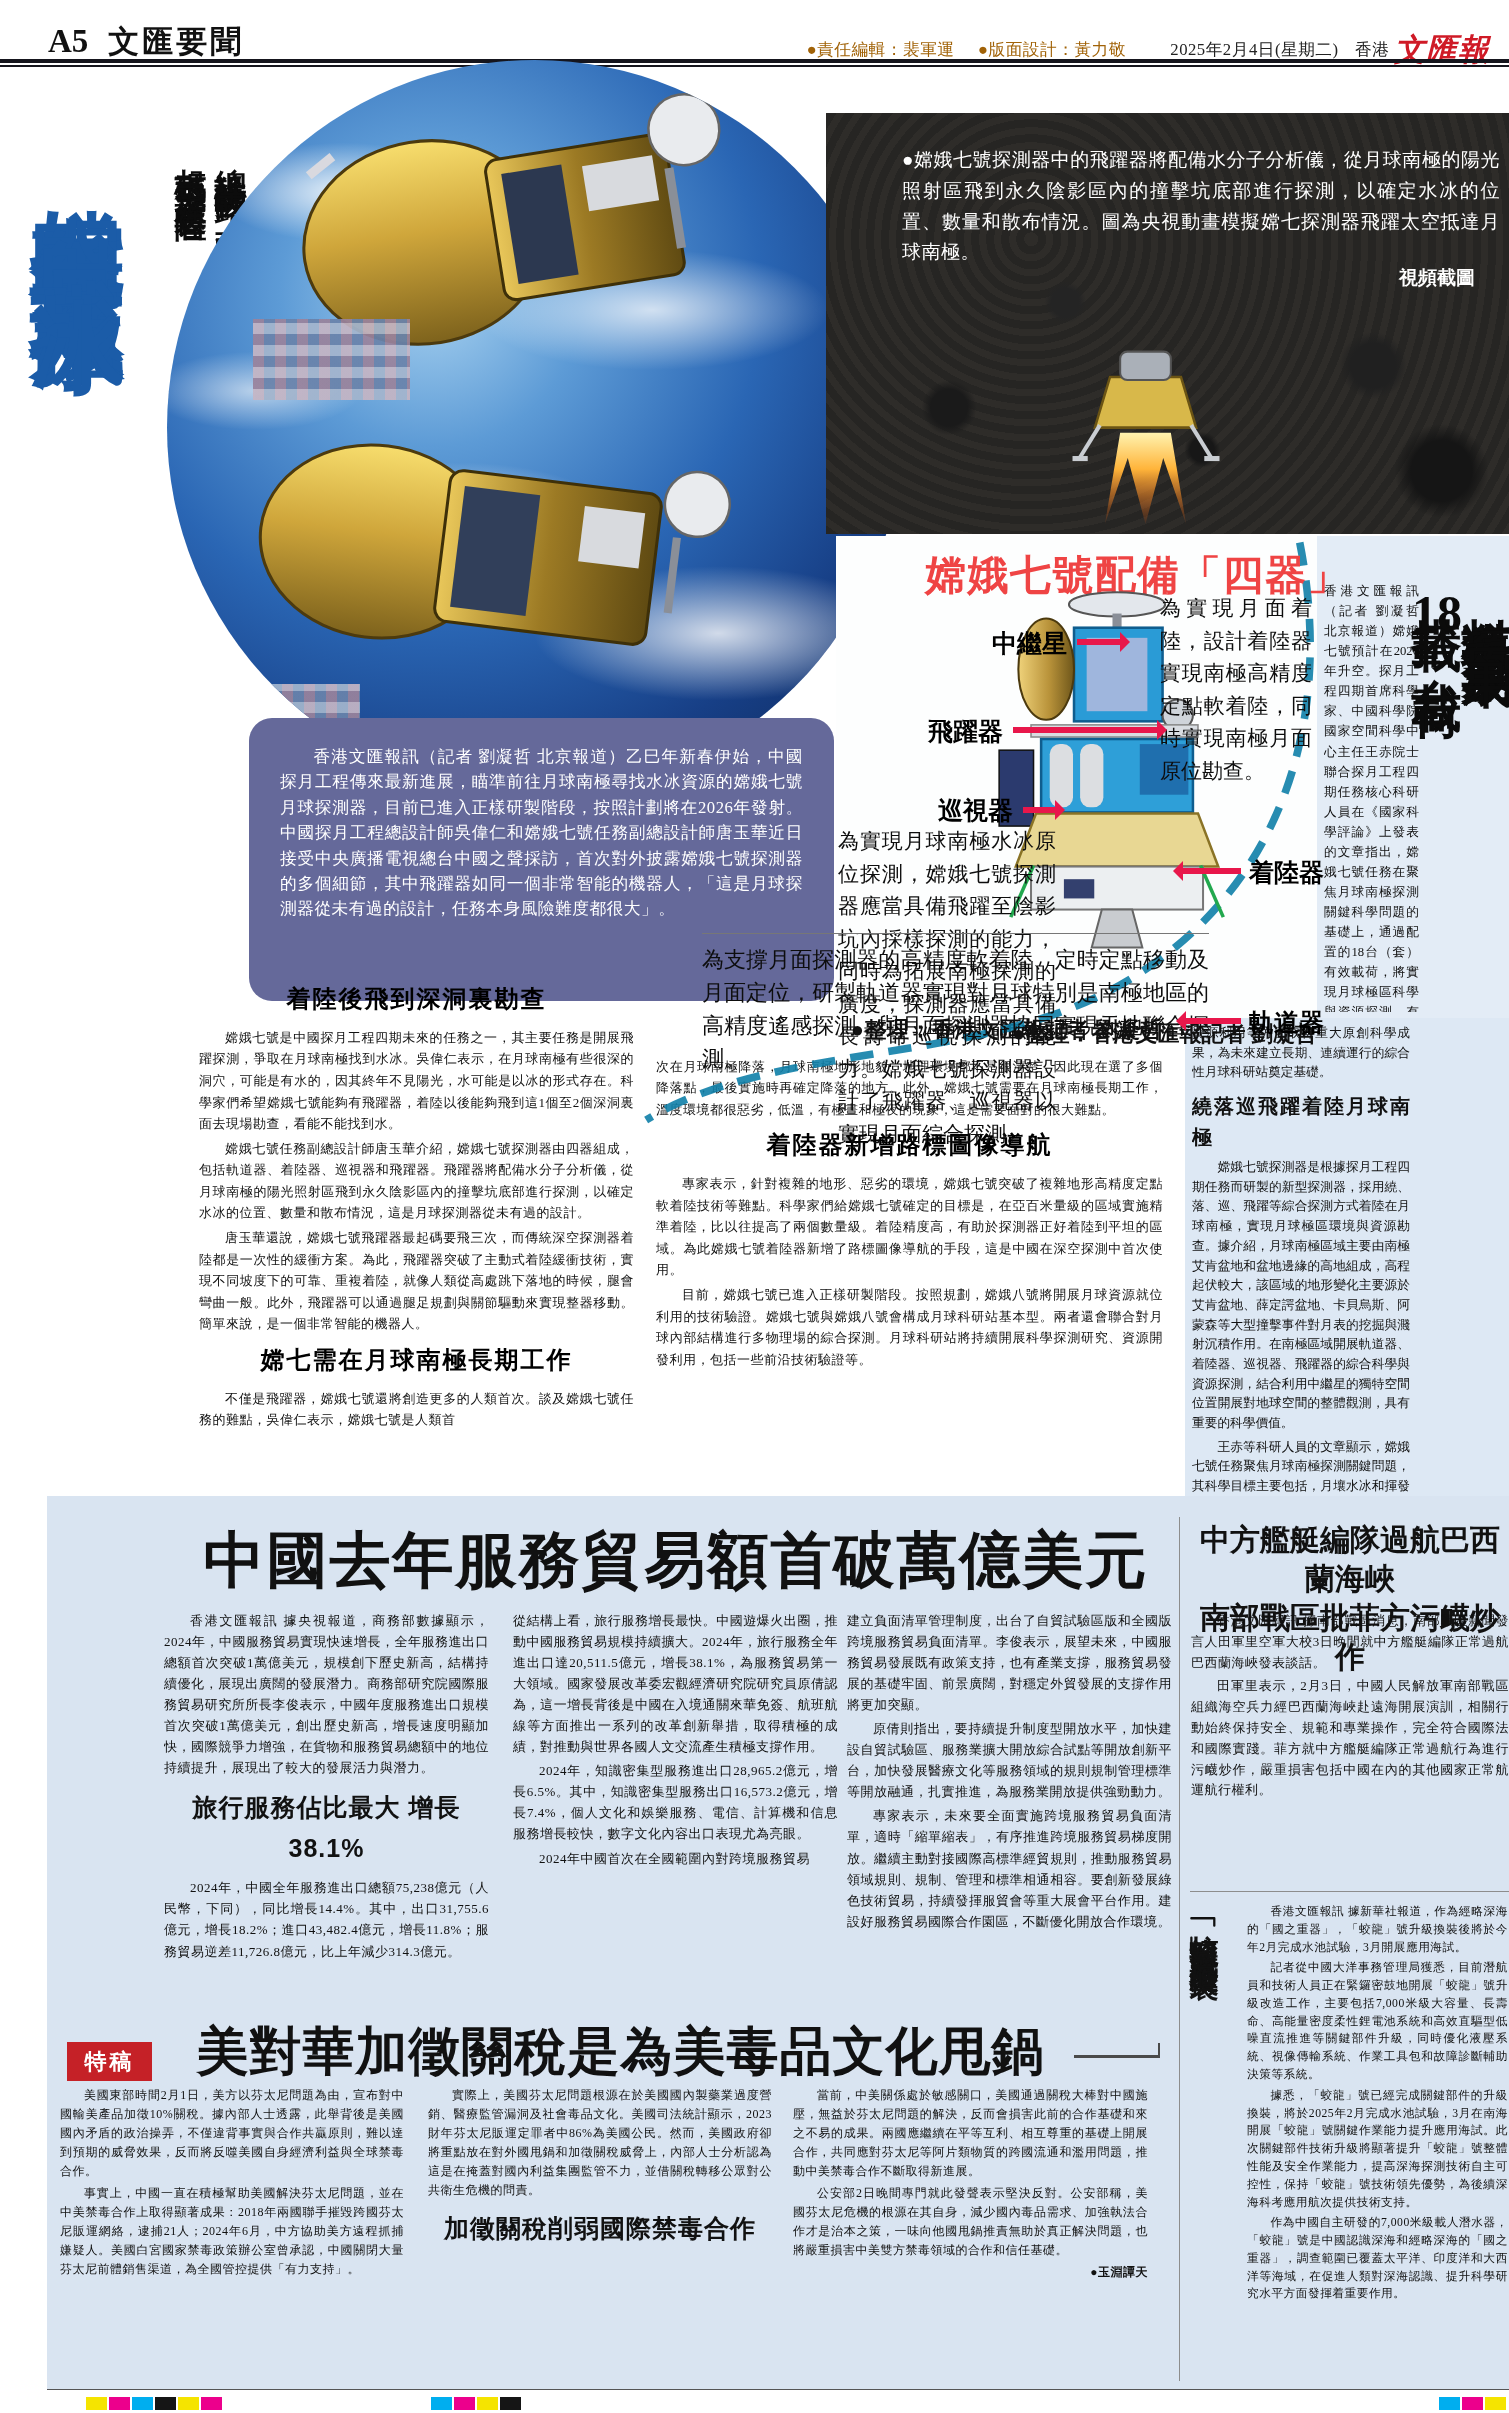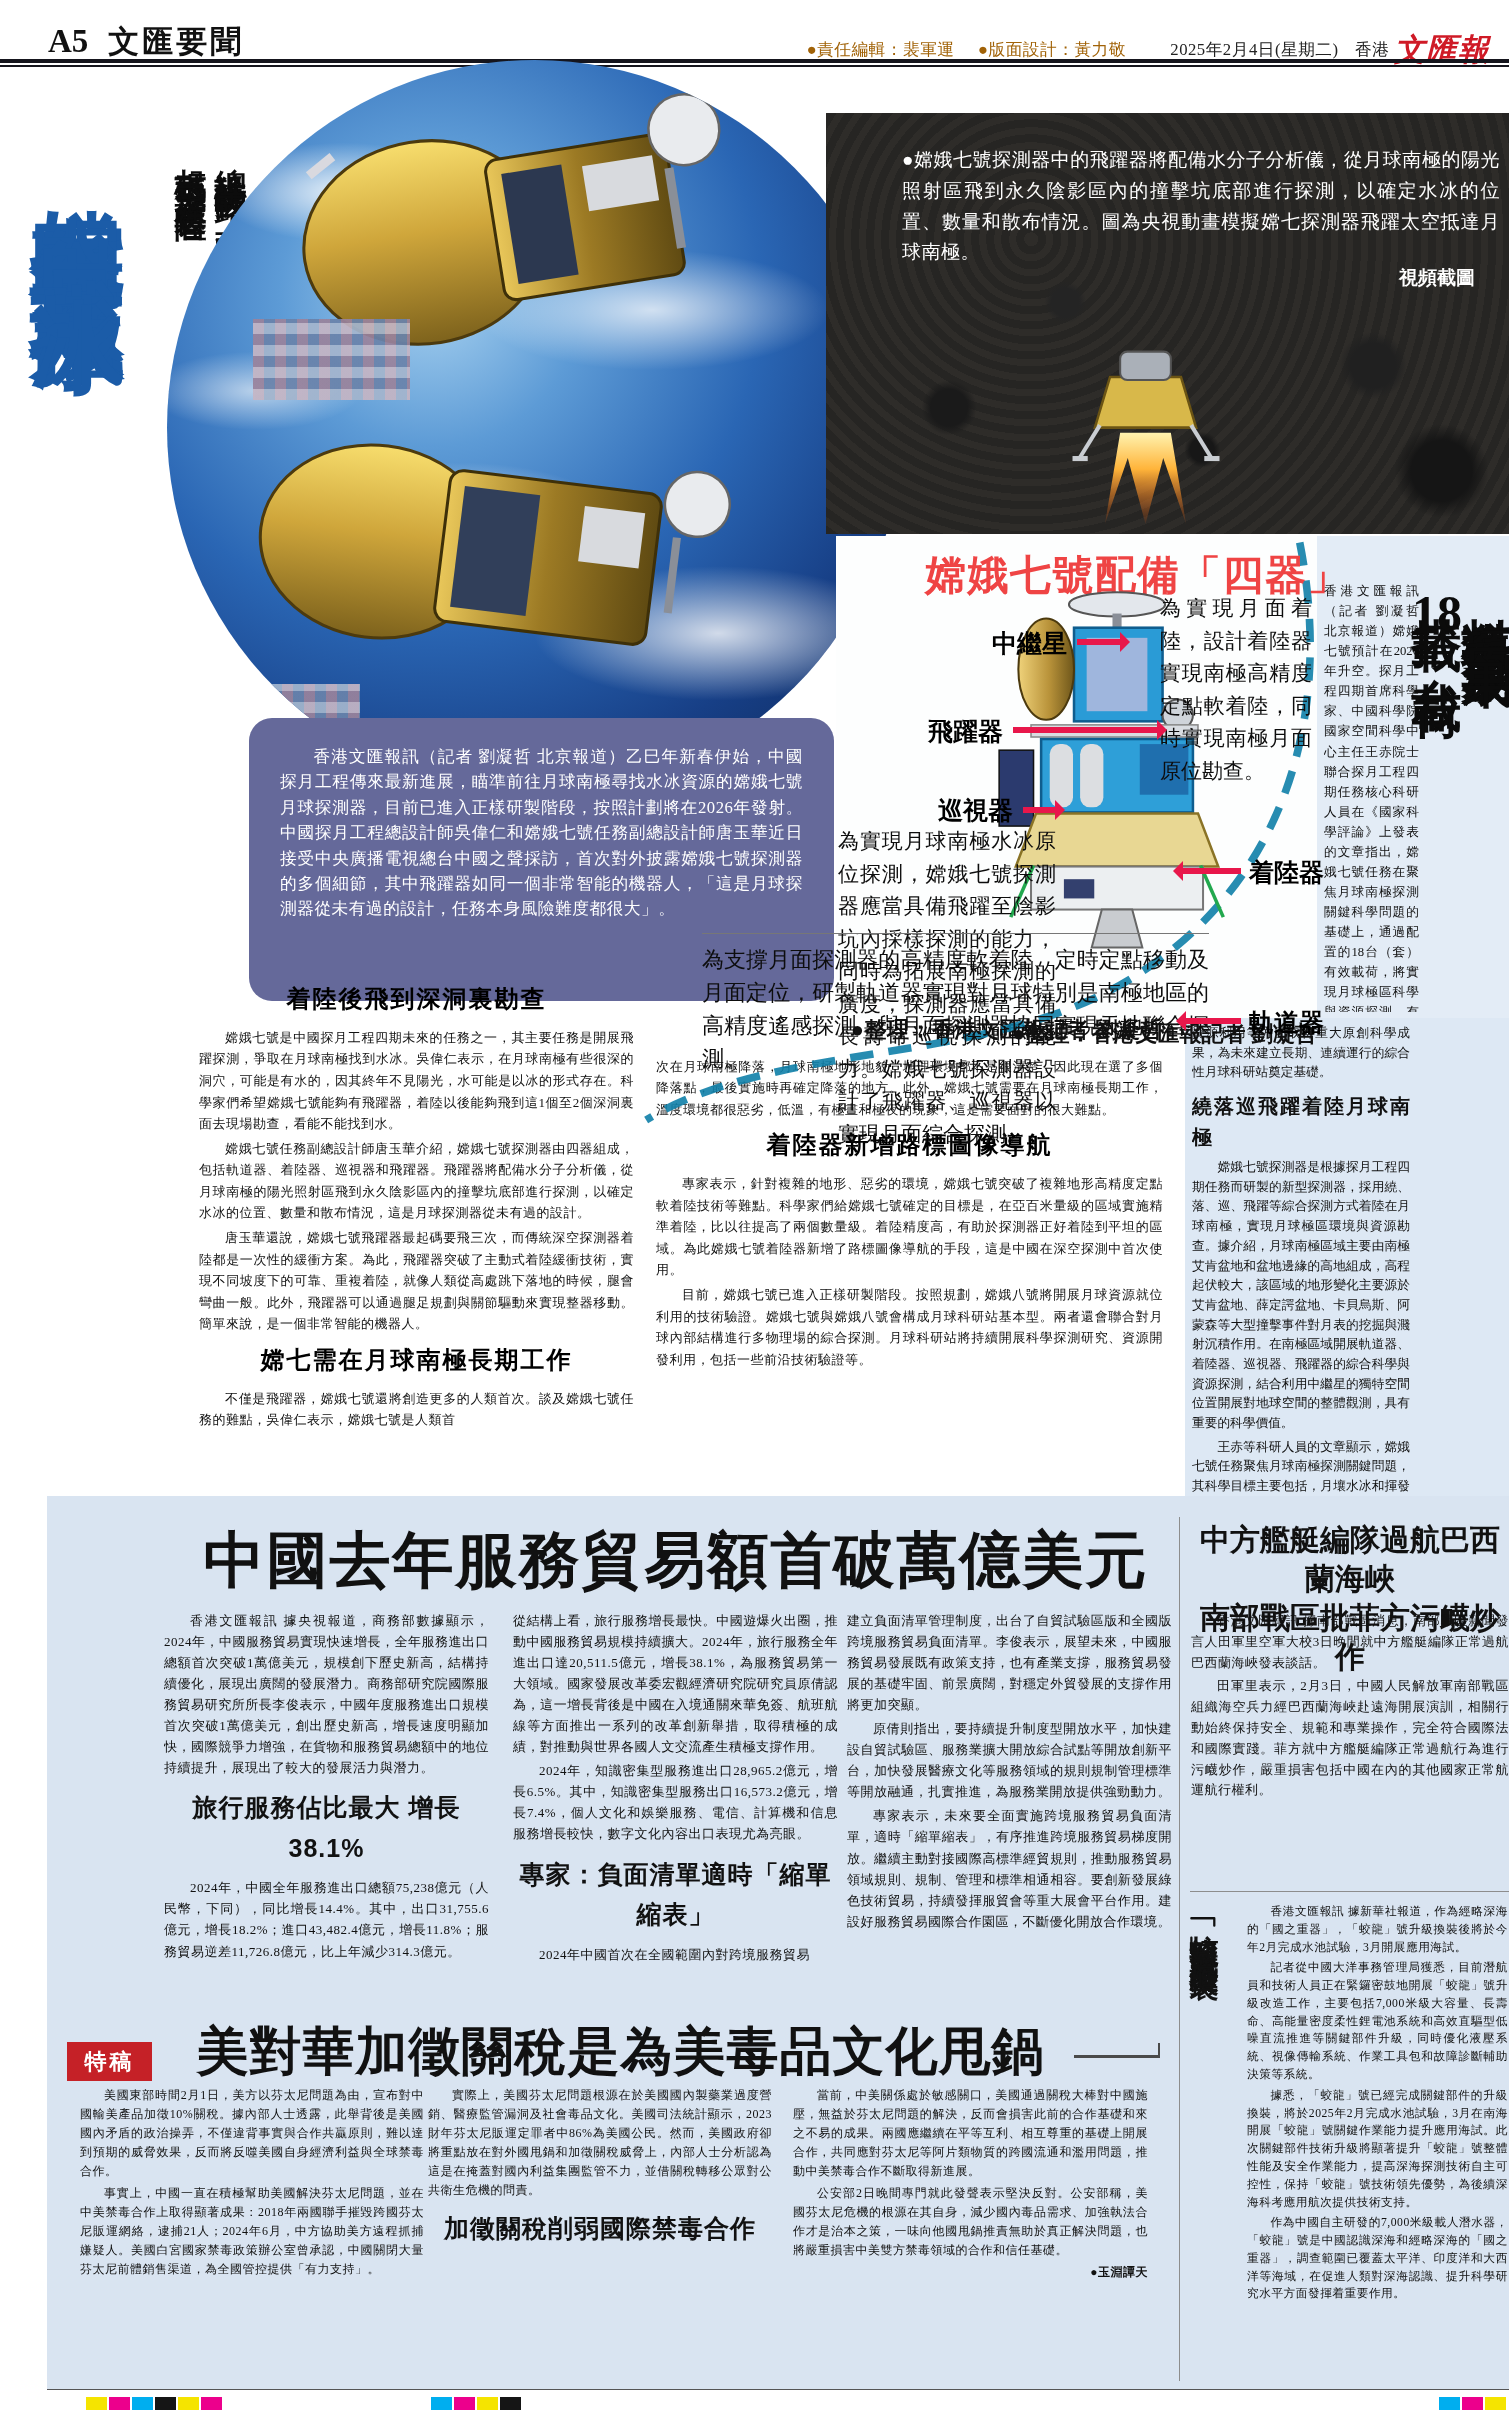--- a/index.html
+++ b/index.html
@@ -296,21 +296,20 @@
 
   <div class="abs trade-head" style="z-index:2;">中國去年服務貿易額首破萬億美元</div>
   <div class="abs tcol body-text" style="left:164px;height:391px;z-index:2;">
     <p>香港文匯報訊 據央視報道，商務部數據顯示，2024年，中國服務貿易實現快速增長，全年服務進出口總額首次突破1萬億美元，規模創下歷史新高，結構持續優化，展現出廣闊的發展潛力。商務部研究院國際服務貿易研究所所長李俊表示，中國年度服務進出口規模首次突破1萬億美元，創出歷史新高，增長速度明顯加快，國際競爭力增強，在貨物和服務貿易總額中的地位持續提升，展現出了較大的發展活力與潛力。</p>
     <div class="sub-head">旅行服務佔比最大 增長38.1%</div>
     <p>2024年，中國全年服務進出口總額75,238億元（人民幣，下同），同比增長14.4%。其中，出口31,755.6億元，增長18.2%；進口43,482.4億元，增長11.8%；服務貿易逆差11,726.8億元，比上年減少314.3億元。</p>
   </div>
   <div class="abs tcol body-text" style="left:513px;height:391px;z-index:2;">
     <p style="text-indent:0;">從結構上看，旅行服務增長最快。中國遊爆火出圈，推動中國服務貿易規模持續擴大。2024年，旅行服務全年進出口達20,511.5億元，增長38.1%，為服務貿易第一大領域。國家發展改革委宏觀經濟研究院研究員原倩認為，這一增長背後是中國在入境通關來華免簽、航班航線等方面推出一系列的改革創新舉措，取得積極的成績，對推動與世界各國人文交流產生積極支撐作用。</p>
     <p>2024年，知識密集型服務進出口28,965.2億元，增長6.5%。其中，知識密集型服務出口16,573.2億元，增長7.4%，個人文化和娛樂服務、電信、計算機和信息服務增長較快，數字文化內容出口表現尤為亮眼。</p>
-    <div class="sub-head">專家：負面清單適時「縮單縮表」</div>
     <p>2024年中國首次在全國範圍內對跨境服務貿易</p>
   </div>
   <div class="abs tcol body-text" style="left:847px;height:391px;z-index:2;">
     <p style="text-indent:0;">建立負面清單管理制度，出台了自貿試驗區版和全國版跨境服務貿易負面清單。李俊表示，展望未來，中國服務貿易發展既有政策支持，也有產業支撐，服務貿易發展的基礎牢固、前景廣闊，對穩定外貿發展的支撐作用將更加突顯。</p>
     <p>原倩則指出，要持續提升制度型開放水平，加快建設自貿試驗區、服務業擴大開放綜合試點等開放創新平台，加快發展醫療文化等服務領域的規則規制管理標準等開放融通，扎實推進，為服務業開放提供強勁動力。</p>
     <p>專家表示，未來要全面實施跨境服務貿易負面清單，適時「縮單縮表」，有序推進跨境服務貿易梯度開放。繼續主動對接國際高標準經貿規則，推動服務貿易領域規則、規制、管理和標準相通相容。要創新發展綠色技術貿易，持續發揮服貿會等重大展會平台作用。建設好服務貿易國際合作園區，不斷優化開放合作環境。</p>
   </div>
 
   <div class="abs vdiv" style="z-index:2;"></div>
   <div class="abs hdiv" style="z-index:2;"></div>
@@ -330,21 +329,21 @@
   <div class="abs jl-body body-text" style="z-index:2;font-size:11.7px;line-height:1.52;">
     <p style="text-indent:2em;">香港文匯報訊 據新華社報道，作為經略深海的「國之重器」，「蛟龍」號升級換裝後將於今年2月完成水池試驗，3月開展應用海試。</p>
     <p>記者從中國大洋事務管理局獲悉，目前潛航員和技術人員正在緊鑼密鼓地開展「蛟龍」號升級改造工作，主要包括7,000米級大容量、長壽命、高能量密度柔性鋰電池系統和高效直驅型低噪直流推進等關鍵部件升級，同時優化液壓系統、視像傳輸系統、作業工具包和故障診斷輔助決策等系統。</p>
     <p>據悉，「蛟龍」號已經完成關鍵部件的升級換裝，將於2025年2月完成水池試驗，3月在南海開展「蛟龍」號關鍵作業能力提升應用海試。此次關鍵部件技術升級將顯著提升「蛟龍」號整體性能及安全作業能力，提高深海探測技術自主可控性，保持「蛟龍」號技術領先優勢，為後續深海科考應用航次提供技術支持。</p>
     <p>作為中國自主研發的7,000米級載人潛水器，「蛟龍」號是中國認識深海和經略深海的「國之重器」，調查範圍已覆蓋太平洋、印度洋和大西洋等海域，在促進人類對深海認識、提升科學研究水平方面發揮着重要作用。</p>
   </div>
 
   <div class="abs tag" style="z-index:2;">特稿</div>
   <div class="abs tariff-head" style="z-index:2;">美對華加徵關稅是為美毒品文化甩鍋</div>
   <div class="abs tariff-deco" style="z-index:2;"></div>
-  <div class="abs pcol body-text" style="left:80px;width:344px;z-index:2;font-size:12px;">
+  <div class="abs pcol body-text" style="left:60px;width:344px;z-index:2;font-size:12px;">
     <p>美國東部時間2月1日，美方以芬太尼問題為由，宣布對中國輸美產品加徵10%關稅。據內部人士透露，此舉背後是美國國內矛盾的政治操弄，不僅違背事實與合作共贏原則，難以達到預期的威脅效果，反而將反噬美國自身經濟利益與全球禁毒合作。</p>
     <p>事實上，中國一直在積極幫助美國解決芬太尼問題，並在中美禁毒合作上取得顯著成果：2018年兩國聯手摧毀跨國芬太尼販運網絡，逮捕21人；2024年6月，中方協助美方遠程抓捕嫌疑人。美國白宮國家禁毒政策辦公室曾承認，中國關閉大量芬太尼前體銷售渠道，為全國管控提供「有力支持」。</p>
   </div>
   <div class="abs pcol body-text" style="left:428px;width:344px;z-index:2;font-size:12px;">
     <p>實際上，美國芬太尼問題根源在於美國國內製藥業過度營銷、醫療監管漏洞及社會毒品文化。美國司法統計顯示，2023財年芬太尼販運定罪者中86%為美國公民。然而，美國政府卻將重點放在對外國甩鍋和加徵關稅威脅上，內部人士分析認為這是在掩蓋對國內利益集團監管不力，並借關稅轉移公眾對公共衛生危機的問責。</p>
     <div class="sub-head">加徵關稅削弱國際禁毒合作</div>
   </div>
   <div class="abs pcol body-text" style="left:793px;width:355px;z-index:2;font-size:12px;">
     <p>當前，中美關係處於敏感關口，美國通過關稅大棒對中國施壓，無益於芬太尼問題的解決，反而會損害此前的合作基礎和來之不易的成果。兩國應繼續在平等互利、相互尊重的基礎上開展合作，共同應對芬太尼等阿片類物質的跨國流通和濫用問題，推動中美禁毒合作不斷取得新進展。</p>
     <p>公安部2日晚間專門就此發聲表示堅決反對。公安部稱，美國芬太尼危機的根源在其自身，減少國內毒品需求、加強執法合作才是治本之策，一味向他國甩鍋推責無助於真正解決問題，也將嚴重損害中美雙方禁毒領域的合作和信任基礎。</p>

